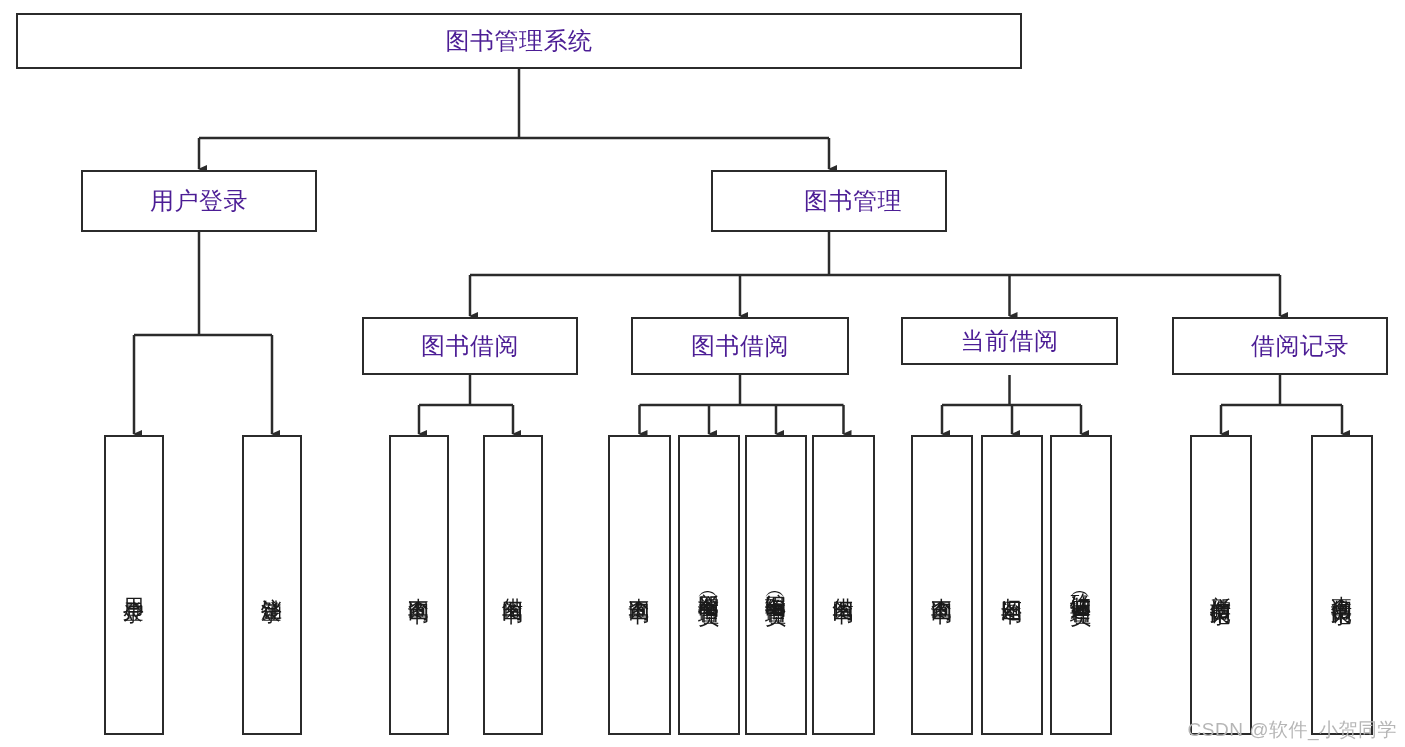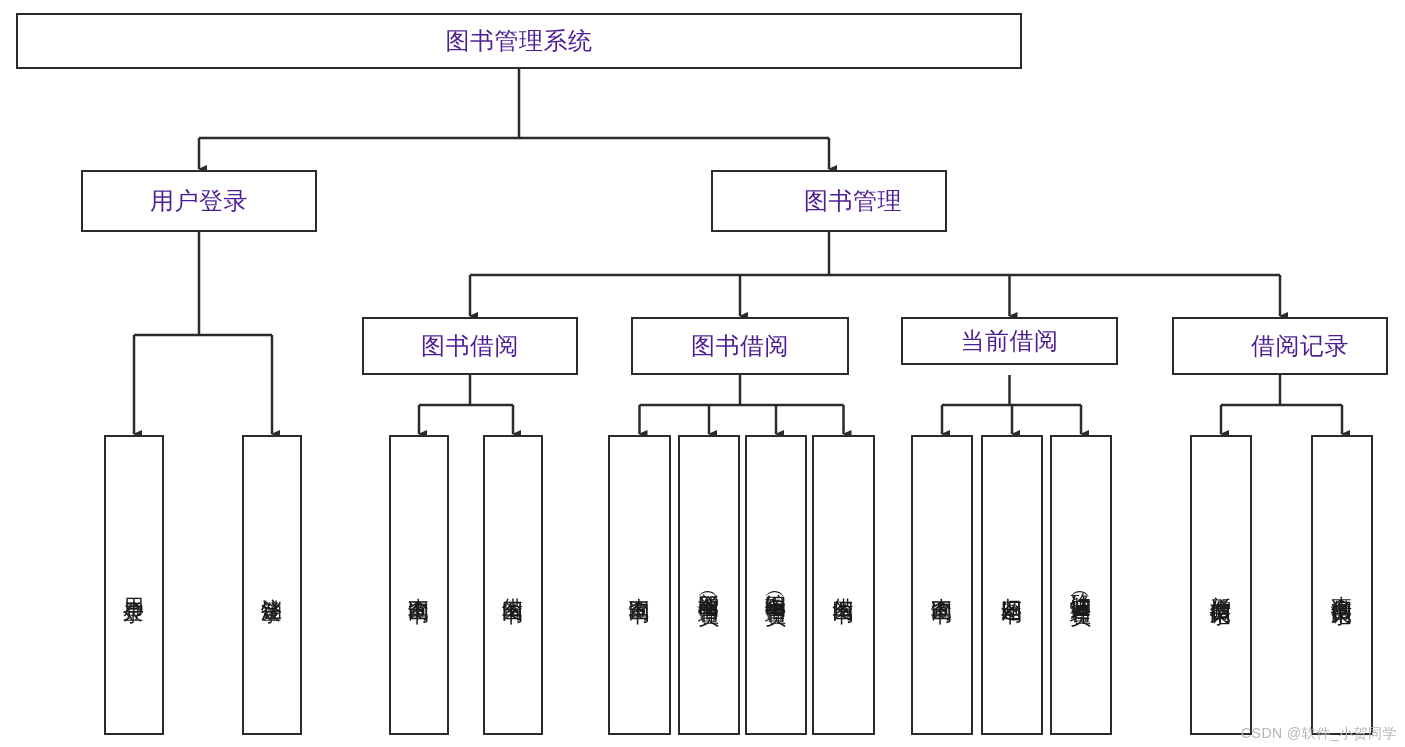--- a/index.html
+++ b/index.html
@@ -47,21 +47,21 @@
     left: 0;
     top: 0;
     width: 1405px;
     height: 747px;
     pointer-events: none;
   }
   .watermark {
     position: absolute;
     right: 8px;
     bottom: 4px;
-    font-size: 14px;
+    font-size: 19px;
     color: #b6b6b6;
     white-space: nowrap;
     letter-spacing: 0.5px;
   }
 </style>
 </head>
 <body>
 
 <div id="diagram-root">
   <svg class="connectors" id="connector-svg" viewBox="0 0 1405 747">

